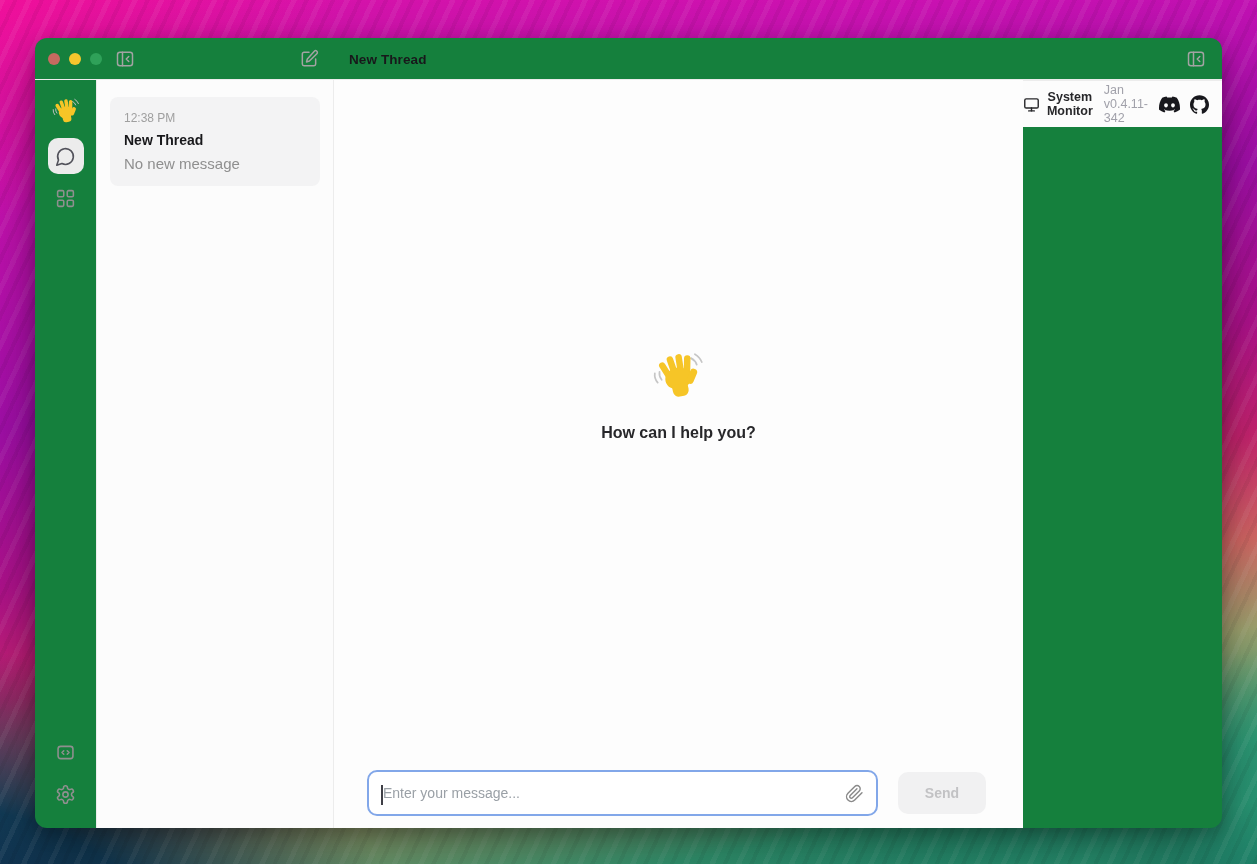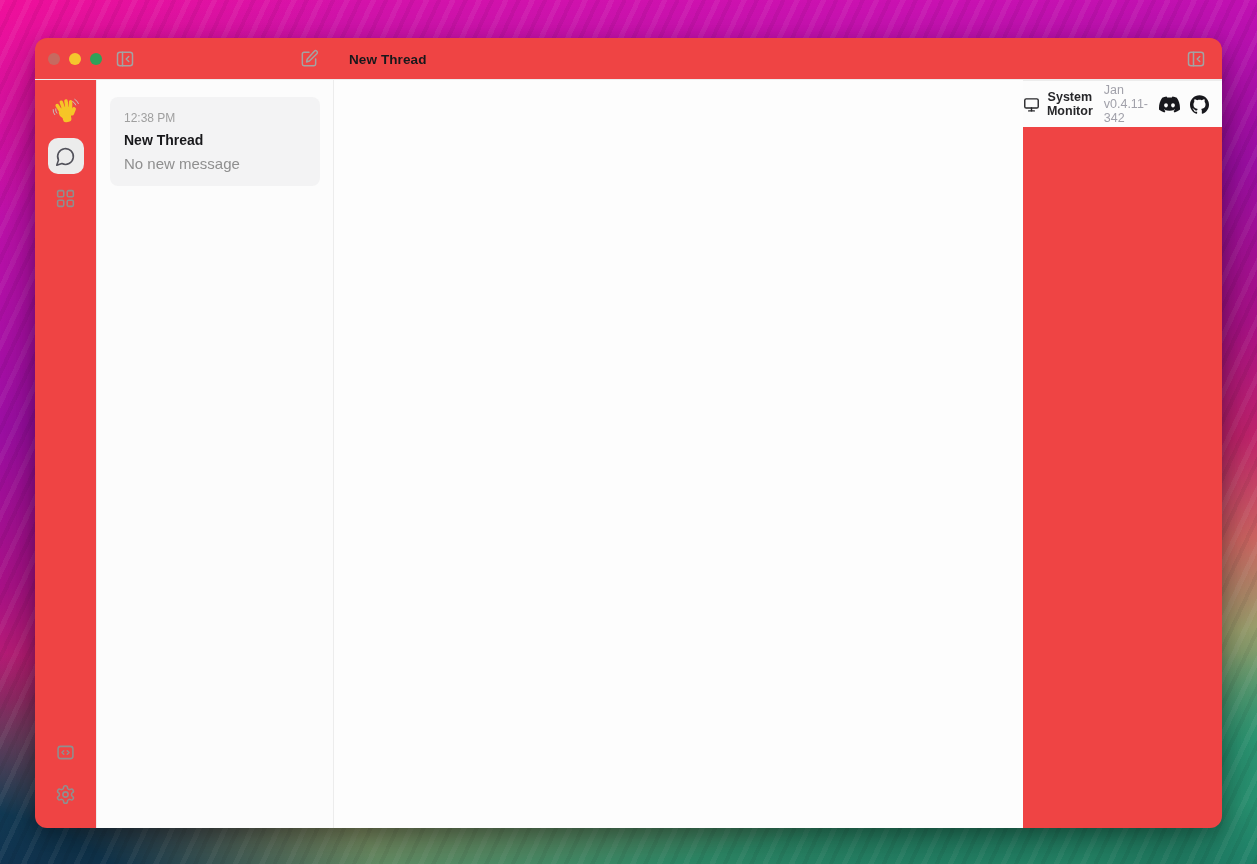--- a/index.html
+++ b/index.html
@@ -15,21 +15,21 @@
   }
   body::before{
     content:""; position:absolute; inset:0; pointer-events:none;
     background:repeating-linear-gradient(115deg,
       rgba(255,255,255,.06) 0 5px, rgba(255,255,255,0) 5px 12px,
       rgba(0,0,0,.05) 12px 16px, rgba(0,0,0,0) 16px 24px);
   }
 
   .window{
     position:absolute; left:35px; top:38px; width:1187px; height:790px;
-    background:#ef4444; border-radius:12px; overflow:hidden;
+    background:#15803d; border-radius:12px; overflow:hidden;
     box-shadow:0 28px 70px rgba(0,0,0,.40), 0 6px 18px rgba(0,0,0,.25);
     display:flex; flex-direction:column;
   }
 
   
   .titlebar{ position:relative; height:42px; flex:0 0 42px; border-bottom:1px solid #ececec; }
   .traffic{ position:absolute; left:13px; top:15px; display:flex; gap:9px; }
   .light{ width:12px; height:12px; border-radius:50%; }
   .light.red{ background:var(--traffic-red,#c66a60); }
   .light.yellow{ background:var(--traffic-yellow,#f5c62d); }
@@ -223,21 +223,41 @@
 
         <div class="threads">
           <div class="thread-card">
             <div class="thread-time">12:38 PM</div>
             <div class="thread-title">New Thread</div>
             <div class="thread-sub">No new message</div>
           </div>
         </div>
 
         <div class="main">
-
+          <div class="greeting">
+            <svg class="hand" viewBox="0 0 72 72" style="margin:0 auto">
+                <use href="#wave-hand"></use>
+              </svg>
+            <div class="greeting-text">How can I help you?</div>
+          </div>
+
+          <div class="composer">
+            <div class="input-box">
+              <span class="caret"></span>
+              <input type="text" placeholder="Enter your message..." style="">
+              <button class="clip">
+                <span>
+                  <svg width="19" height="19" viewBox="0 0 24 24" fill="none" stroke="currentColor" stroke-width="1.8" stroke-linecap="round" stroke-linejoin="round">
+                    <path d="M21.44 11.05l-9.19 9.19a6 6 0 0 1-8.49-8.49l8.57-8.57A4 4 0 1 1 18 8.84l-8.59 8.57a2 2 0 0 1-2.83-2.83l8.49-8.48"></path>
+                  </svg>
+                </span>
+              </button>
+            </div>
+            <button class="send-btn">Send</button>
+          </div>
         </div>
       </div>
 
       <div class="footer">
         <button class="sysmon">
           <span style="color:#27272a">
             <svg width="17" height="17" viewBox="0 0 24 24" fill="none" stroke="currentColor" stroke-width="2" stroke-linecap="round" stroke-linejoin="round">
               <rect x="2.5" y="4" width="19" height="13" rx="2"></rect>
                 <path d="M8 21h8"></path>
                 <path d="M12 17v4"></path>

